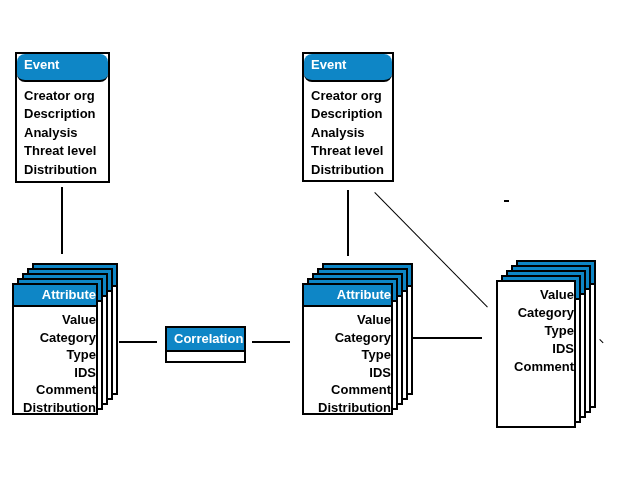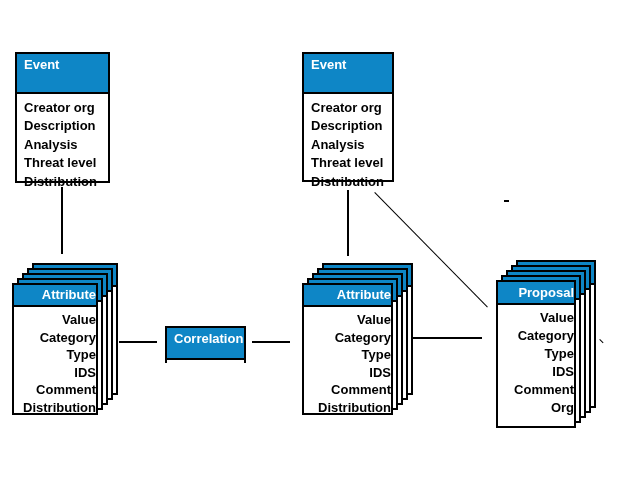--- a/index.html
+++ b/index.html
@@ -10,21 +10,21 @@
   .card { position:absolute; box-sizing:border-box; background:#ffffff; border:2px solid var(--border); }
   .card-header { box-sizing:border-box; background:var(--header-bg); border-bottom:2px solid var(--border);
                  color:var(--header-text); font-weight:bold; font-size:13px; padding:3px 0 0 7px;
                  white-space:nowrap; overflow:hidden; }
   .fields { list-style:none; margin:0; padding:5px 0 0 7px; font-size:13px; color:var(--text);font-weight:bold; }
   .fields li { line-height:18.4px; white-space:nowrap; }
 
   
   .event-left  { left:15px;  top:52px; width:95px; height:131px; }
   .event-right { left:302px; top:52px; width:92px; height:130px; }
-  .event-card .card-header { height:40px; }
+  .event-card .card-header { height:28px;border-radius:8px; }
 
   
   .stack { position:absolute;text-align:right; }
   .stack .card { position:absolute; }
   .stack .b1 { left:5px;  top:15px; }
   .stack .b2 { left:10px; top:10px; }
   .stack .b3 { left:15px; top:5px;  }
   .stack .b4 { left:20px; top:0;    }
   .stack .front { left:0; top:20px; }
 
@@ -37,21 +37,21 @@
   .attr-card .fields li { line-height:17.6px; }
 
   .proposal-stack { left:496px; top:260px; width:100px; height:168px; }
   .proposal-stack .card { width:80px; height:148px; }
   .proposal-card .card-header { height:23px; padding-top:3px; }
   .proposal-card .fields { padding-top:4px; }
   .proposal-card .fields li { line-height:18px; }
 
   
   .correlation-box { left:165px; top:326px; width:81px; height:37px; }
-  .correlation-box .card-header { height:32px; }
+  .correlation-box .card-header { height:24px; }
   .correlation-box .card-body { height:9px; background:#ffffff; }
 
   
   .line { position:absolute; background:var(--border); }
   .v-left   { left:61px;  top:187px; width:2px; height:67px; }
   .v-right  { left:347px; top:190px; width:2px; height:66px; }
   .h-left   { left:119px; top:341px; width:38px; height:2px; }
   .h-mid    { left:252px; top:341px; width:38px; height:2px; }
   .h-right  { left:413px; top:337px; width:69px; height:2px; }
   .diag     { left:375px; top:192px; width:161px; height:1px;
@@ -154,30 +154,26 @@
     <div class="card proposal-card b3">
         <div class="card-header"></div>
       </div>
     <div class="card proposal-card b2">
         <div class="card-header"></div>
       </div>
     <div class="card proposal-card b1">
         <div class="card-header"></div>
       </div>
     <div class="card proposal-card front">
-      <div class="card-header">
-        <span>Proposal</span>
-      </div>
       <ul class="fields">
           <li>Value</li>
           <li>Category</li>
           <li>Type</li>
           <li>IDS</li>
           <li>Comment</li>
-          <li>Org</li>
         </ul>
     </div>
   </div>
 
   <div class="card correlation-box">
     <div class="card-header">
       <span>Correlation</span>
     </div>
     <div class="card-body"></div>
   </div>

